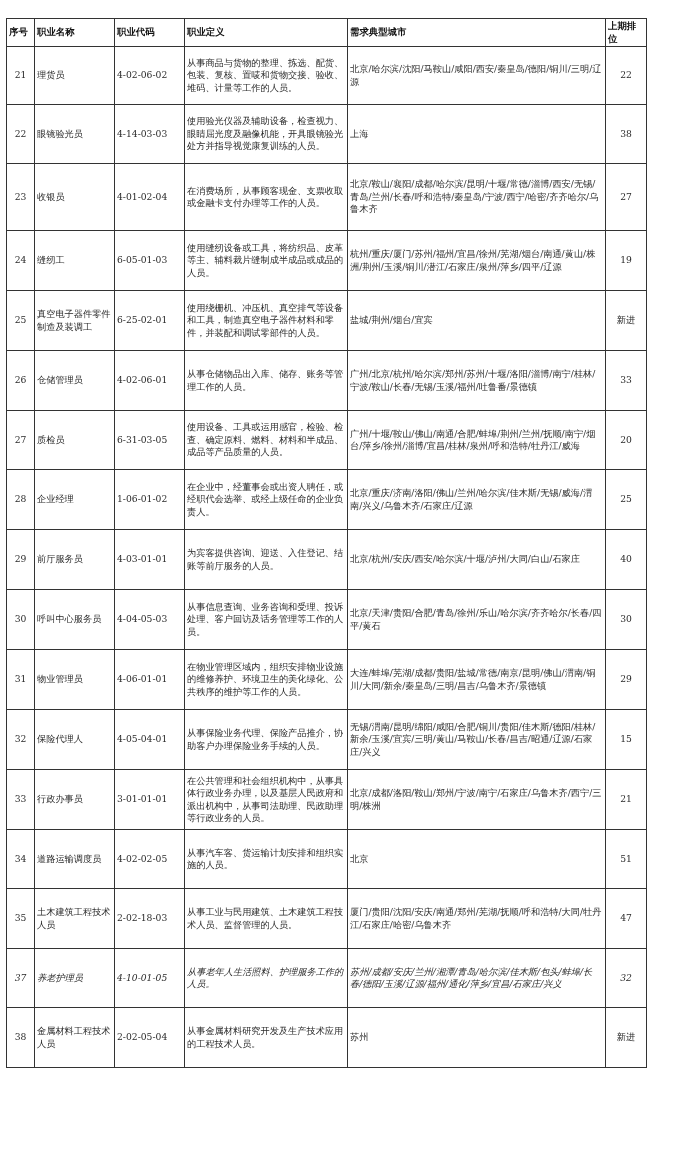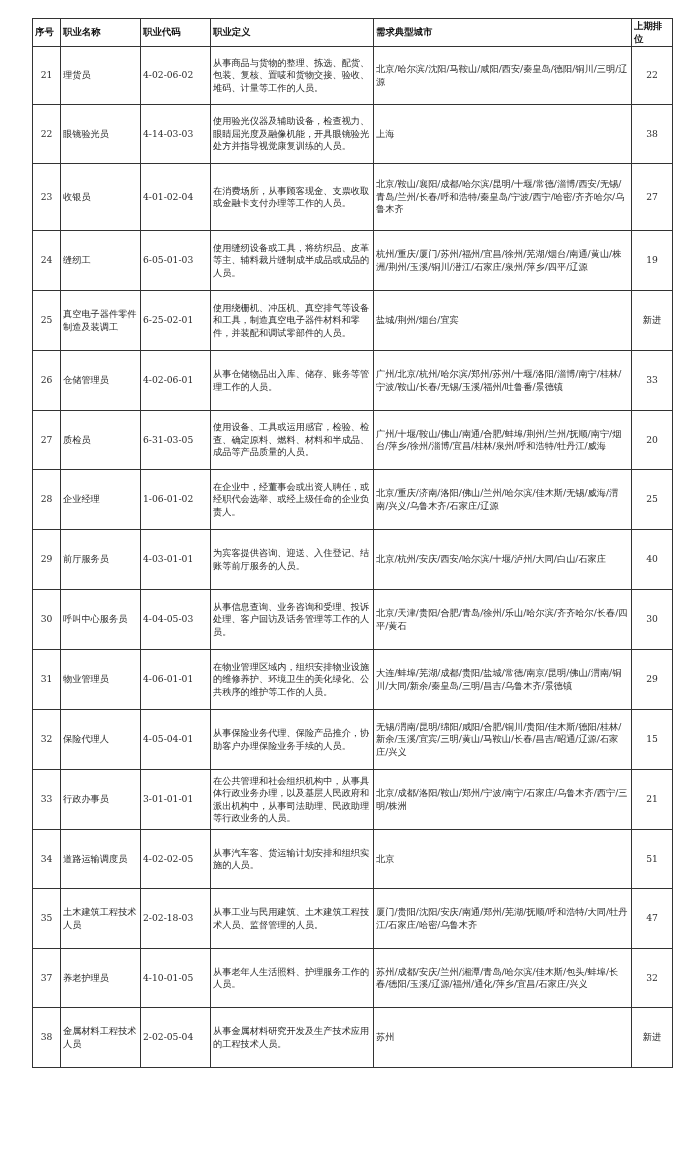--- a/index.html
+++ b/index.html
@@ -1,18 +1,18 @@
 <!DOCTYPE html>
 <html><head>
 <meta charset="utf-8">
 <style>
   html, body { margin:0; padding:0; background:#ffffff; }
   body { width:677px; height:1157px; position:relative; overflow:hidden;
          font-family:"DejaVu Serif","Liberation Serif",serif; color:#2a2a2a; }
-  table.occ { position:absolute; left:32px; top:18px; width:640px;
+  table.occ { position:absolute; left:6px; top:18px; width:640px;
               border-collapse:collapse; table-layout:fixed; }
   table.occ td, table.occ th { border:1.3px solid #333; padding:0 2px;
               font-size:9.2px; line-height:12.4px; vertical-align:middle; }
   table.occ th { font-family:"DejaVu Sans","Liberation Sans",sans-serif;
               font-weight:bold; text-align:left; height:27px; font-size:9.4px; color:#111; }
   th.c-rank { text-align:center; }
   td.c-no { text-align:center; }
   td.c-rank { text-align:center; }
   td.c-code { padding-left:3px; }
   td.c-def { padding-left:2px; padding-right:1px; }
@@ -154,21 +154,21 @@
         <td class="c-rank">51</td>
       </tr>
       <tr style="height: 60px;">
         <td class="c-no">35</td>
         <td class="c-name">土木建筑工程技术人员</td>
         <td class="c-code">2-02-18-03</td>
         <td class="c-def">从事工业与民用建筑、土木建筑工程技术人员、监督管理的人员。</td>
         <td class="c-city">厦门/贵阳/沈阳/安庆/南通/郑州/芜湖/抚顺/呼和浩特/大同/牡丹江/石家庄/哈密/乌鲁木齐</td>
         <td class="c-rank">47</td>
       </tr>
-      <tr style="height: 59px;">
+      <tr style="height: 59px; font-style: italic;">
         <td class="c-no">37</td>
         <td class="c-name">养老护理员</td>
         <td class="c-code">4-10-01-05</td>
         <td class="c-def">从事老年人生活照料、护理服务工作的人员。</td>
         <td class="c-city">苏州/成都/安庆/兰州/湘潭/青岛/哈尔滨/佳木斯/包头/蚌埠/长春/德阳/玉溪/辽源/福州/通化/萍乡/宜昌/石家庄/兴义</td>
         <td class="c-rank">32</td>
       </tr>
       <tr style="height: 60px;">
         <td class="c-no">38</td>
         <td class="c-name">金属材料工程技术人员</td>

